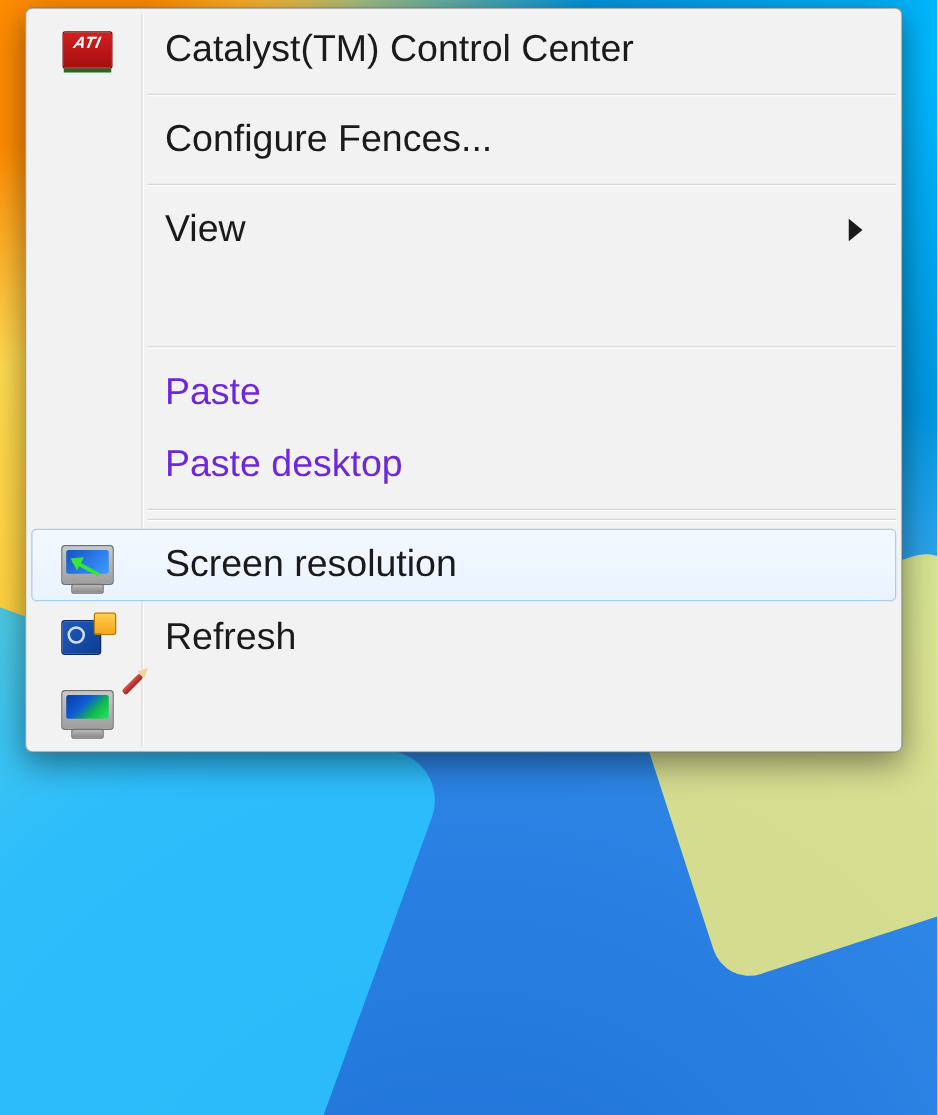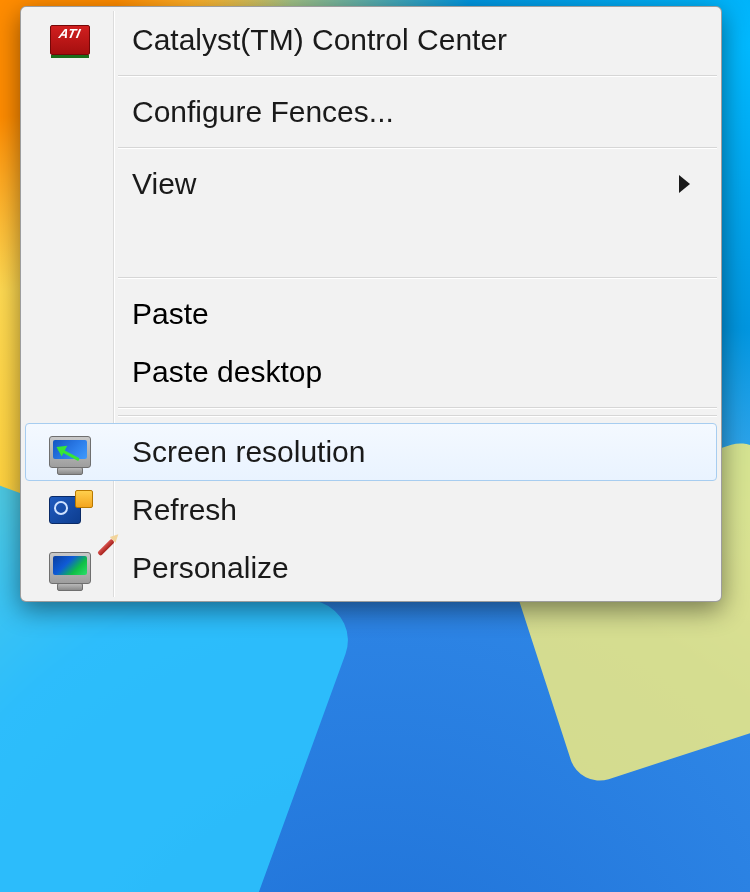--- a/index.html
+++ b/index.html
@@ -62,21 +62,21 @@
       align-items:center;
       justify-content:center;
       flex:0 0 88px;
     }
     .label {
       padding-left:18px;
       color:#1a1a1a;
       white-space:nowrap;
       text-align:right;
     }
-    .item.disabled .label { color:#000000; }
+    .item.disabled .label { color:#6d28d9; }
     .item .arrow {
       position:absolute;
       right:26px; top:50%;
       transform:translateY(-50%);
       width:0; height:0;
       border-top:9px solid transparent;
       border-bottom:9px solid transparent;
       border-left:11px solid #1a1a1a;
     }
     .item.hover {
@@ -250,16 +250,15 @@
         </div>
     </div>
     <div class="label">Refresh</div>
   </div>
 
   <div class="item ico-personalize">
     <div class="icon-slot" style="position:relative;">
       <div class="ico-monitor"></div>
       <div class="pen"></div>
     </div>
-    <div class="label">Personalize</div>
   </div>
 
 </div>
 
 </body></html>

